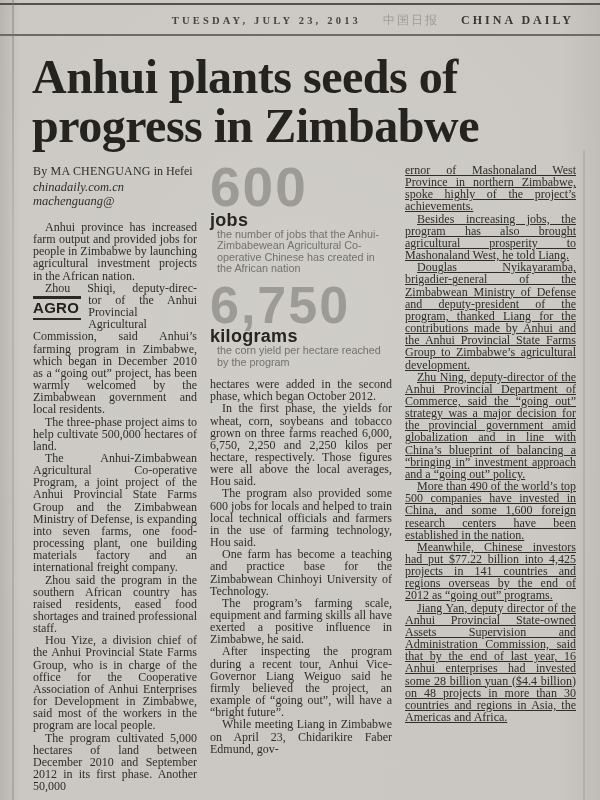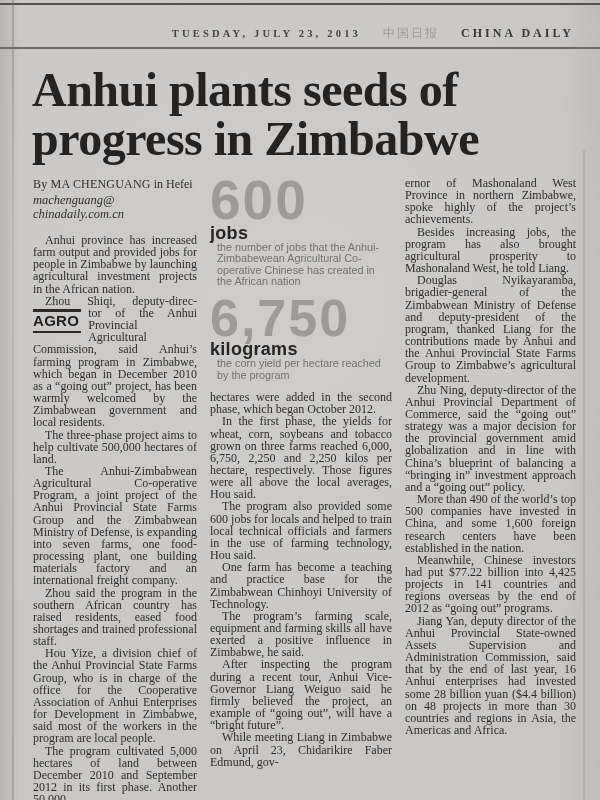--- a/index.html
+++ b/index.html
@@ -11,37 +11,37 @@
     color:#2e2d2a;
     font-family:"Liberation Serif", serif;
     -webkit-hyphens:auto;hyphens:auto;
   }
   .top-rule{position:absolute;top:3px;left:0;width:100%;height:2px;background:#55524d;}
   .crease-left{position:absolute;left:12px;top:0;bottom:0;width:2px;
     background:linear-gradient(180deg,rgba(118,115,109,.40),rgba(118,115,109,.16) 30%,rgba(118,115,109,.32));}
   .crease-right{position:absolute;right:15px;top:150px;bottom:0;width:2px;background:rgba(118,115,109,.22);}
 
   .masthead{
-    margin-top:15px;
+    margin-top:2px;
     padding:10px 26px 5px 26px;
     display:flex;justify-content:flex-end;align-items:baseline;gap:22px;
     border-bottom:2px solid #6e6b66;
   }
   .m-date{font-size:10.5px;font-weight:700;letter-spacing:3.2px;color:#46443f;white-space:nowrap;}
   .m-cn{font-size:12px;color:#8f8c86;letter-spacing:2px;opacity:.75;font-family:"DejaVu Sans",sans-serif;white-space:nowrap;}
   .m-brand{font-size:12px;font-weight:700;letter-spacing:3px;color:#393733;white-space:nowrap;text-align:right;}
 
   .headline{margin:16px 24px 6px 32px;font-size:48px;line-height:49px;font-weight:700;color:#24231f;letter-spacing:-0.5px;}
   .hl{display:block;}
 
   .columns{display:flex;gap:13px;padding:8px 24px 0 33px;}
   .col{font-size:12px;line-height:12.15px;text-align:justify;}
   .col-left{flex:0 0 164px;}
   .col-mid{flex:0 0 182px;}
-  .col-right{flex:0 0 171px;}
+  .col-right{flex:0 0 171px;text-decoration:underline;}
   .col p{margin:0;}
   .indent{text-indent:12px;}
   .lead{text-align-last:justify;}
 
   .byline{margin-bottom:13px;line-height:14px;}
   .by-name{font-weight:400;font-size:12px;letter-spacing:.2px;}
   .by-loc{font-size:12px;}
   .email{font-style:italic;font-size:12.5px;line-height:14px;margin-top:2px;}
 
   .agro{
@@ -78,22 +78,22 @@
     <span class="hl">Anhui plants seeds of</span>
     <span class="hl">progress in Zimbabwe</span>
   </h1>
 
   <div class="columns">
 
     <div class="col col-left">
       <div class="byline">
         <div><span class="by-name">By MA CHENGUANG</span><span class="by-loc"> in Hefei</span></div>
         <div class="email">
+          <div>chinadaily.com.cn</div>
           <div>machenguang@</div>
-          <div>chinadaily.com.cn</div>
         </div>
       </div>
       <p class="indent">Anhui province has increased farm output and provided jobs for people in Zimbabwe by launching agricultural investment projects in the African nation.</p>
       <p class="indent lead">Zhou Shiqi, deputy-direc-</p>
       <p>
         <span class="agro">AGRO</span><span>tor of the Anhui Provincial Agricultural Commission, said Anhui’s farming program in Zimbabwe, which began in December 2010 as a “going out” project, has been warmly welcomed by the Zimbabwean government and local residents.</span>
       </p>
       <p class="indent">The three-phase project aims to help cultivate 500,000 hectares of land.</p>
       <p class="indent">The Anhui-Zimbabwean Agricultural Co-operative Program, a joint project of the Anhui Provincial State Farms Group and the Zimbabwean Ministry of Defense, is expanding into seven farms, one food-processing plant, one building materials factory and an international freight company.</p>
       <p class="indent">Zhou said the program in the southern African country has raised residents, eased food shortages and trained professional staff.</p>

